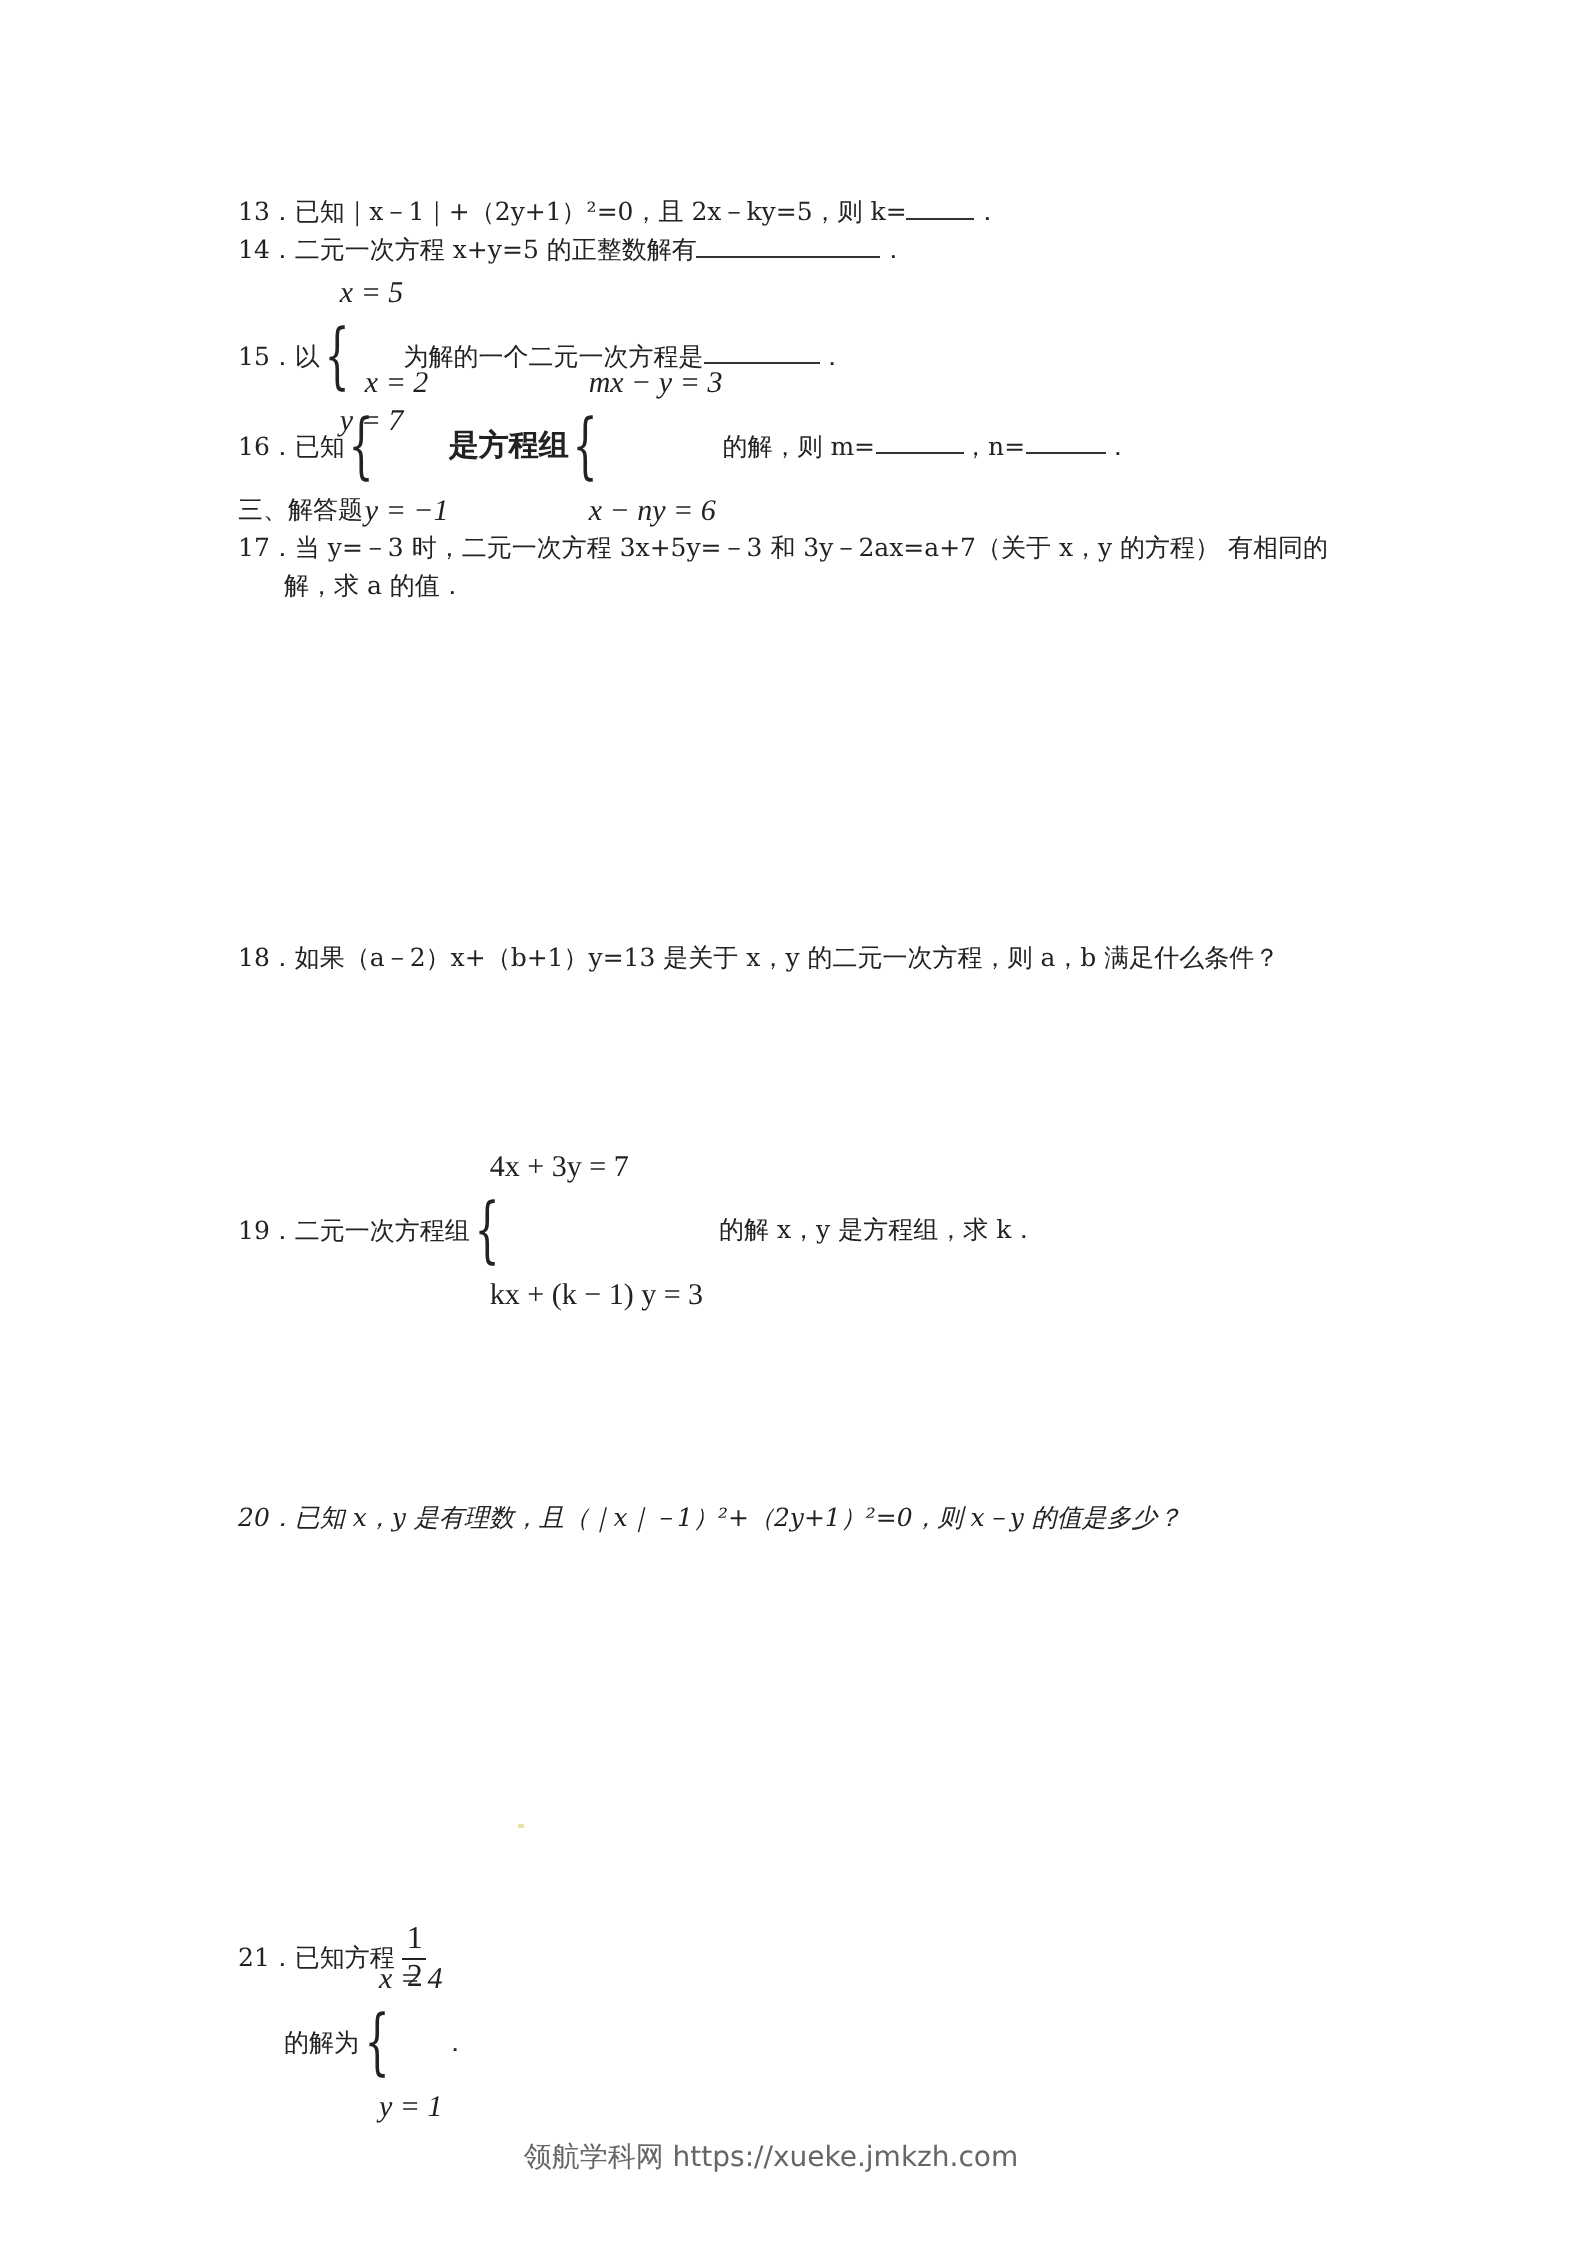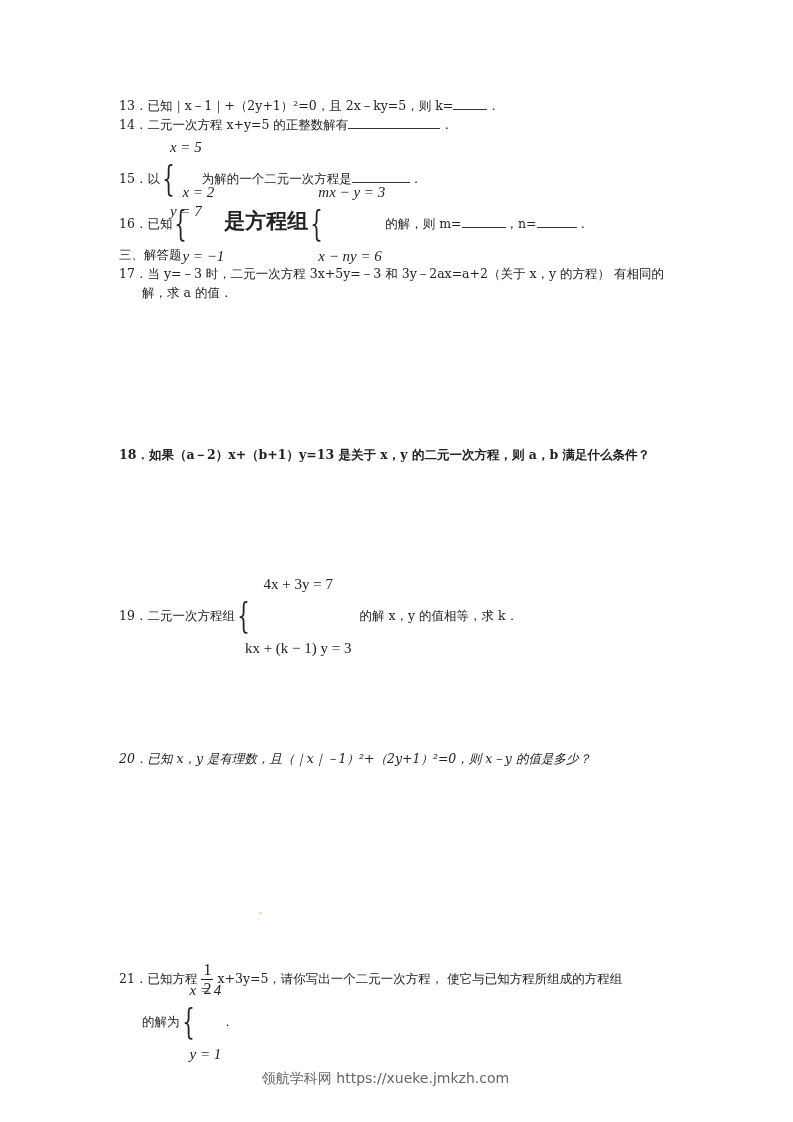--- a/index.html
+++ b/index.html
@@ -4,21 +4,21 @@
 <style>
   html, body { margin: 0; padding: 0; background: #ffffff; }
   body { width: 793px; height: 1122px; position: relative; overflow: hidden;
          font-family: "DejaVu Serif", "Liberation Serif", serif; color: #222; }
   .line { position: absolute; left: 119px; font-size: 12.5px; white-space: nowrap; line-height: 16px; }
   .cont { left: 142px; }
   .math { font-family: "Liberation Serif", "DejaVu Serif", serif; font-style: italic; font-size: 15px; }
   .sys { display: inline-flex; align-items: center; vertical-align: middle; }
   .brace { font-family: "DejaVu Serif", serif; font-size: 36px; line-height: 36px; transform: scaleX(0.55); display:inline-block; width: 10px; text-align:center; color:#222; }
   .eqs { display: inline-flex; flex-direction: column; line-height: 20px; gap: 44px; }
-  .bigtext { font-family: "DejaVu Sans", "Liberation Sans", sans-serif; font-weight: bold; font-size: 21px; }
+  .bigtext { font-family: "DejaVu Sans", "Liberation Sans", sans-serif; font-weight: bold; font-size: 15px; }
   .blank { display: inline-block; border-bottom: 1px solid #333; height: 12px; vertical-align: baseline; }
   .frac { display: inline-flex; flex-direction: column; align-items: center; vertical-align: middle; font-family: "Liberation Serif", serif; font-size: 16px; line-height: 18px; margin: 0 4px; }
   .frac .num { border-bottom: 1px solid #222; padding: 0 2px; }
   .footer { position: absolute; top: 1070px; left: 0; width: 771px; text-align: center;
             font-family: "DejaVu Sans", "Liberation Sans", sans-serif; font-size: 14px; color: #666; }
   .speck { position: absolute; left: 259px; top: 912px; width: 3px; height: 2px; background: #e8e4a8; }
 </style>
 </head>
 <body>
 
@@ -51,44 +51,44 @@
       <span class="brace">{</span>
       <span class="eqs math">
         <span>mx − y = 3</span>
         <span>x − ny = 6</span>
       </span>
     </span><span>的解，则 m=</span><span class="blank" style="width:44px;"></span><span>，n=</span><span class="blank" style="width:40px;"></span><span>．</span>
 </div>
 
 <div class="line" style="top:247px;text-align:right;">三、解答题</div>
 
-<div class="line" style="top:266px;">17．当 y=－3 时，二元一次方程 3x+5y=－3 和 3y－2ax=a+2（关于 x，y 的方程） 有相同的</div>
+<div class="line" style="top:266px;">17．当 y=－3 时，二元一次方程 3x+5y=－3 和 3y－2ax=a+7（关于 x，y 的方程） 有相同的</div>
 <div class="line cont" style="top:285px;">解，求 a 的值．</div>
 
-<div class="line" style="top:447px;font-weight:bold;">18．如果（a－2）x+（b+1）y=13 是关于 x，y 的二元一次方程，则 a，b 满足什么条件？</div>
+<div class="line" style="top:471px;">18．如果（a－2）x+（b+1）y=13 是关于 x，y 的二元一次方程，则 a，b 满足什么条件？</div>
 
 <div class="line" style="top:574px;">
   <span>19．二元一次方程组</span><span class="sys">
       <span class="brace">{</span>
-      <span class="eqs math" style="font-style:normal;text-align:center;">
+      <span class="eqs math" style="font-style:normal;">
         <span>4x + 3y = 7</span>
         <span>kx + (k − 1) y = 3</span>
       </span>
-    </span><span style="margin-left:8px;">的解 x，y 的值相等，求 k．</span>
+    </span><span style="margin-left:8px;">的解 x，y 是方程组，求 k．</span>
 </div>
 
 <div class="line" style="top:751px;font-style:italic;">20．已知 x，y 是有理数，且（｜x｜－1）²+（2y+1）²=0，则 x－y 的值是多少？</div>
 
 <div class="speck"></div>
 
 <div class="line" style="top:961px;">
   <span>21．已知方程</span><span class="frac">
       <span class="num">1</span>
       <span>2</span>
-    </span><span>x+3y=5，请你写出一个二元一次方程， 使它与已知方程所组成的方程组</span>
+    </span>
 </div>
 <div class="line cont" style="top:980px;">
   <span>的解为</span><span class="sys">
       <span class="brace">{</span>
       <span class="eqs math">
         <span>x = 4</span>
         <span>y = 1</span>
       </span>
     </span><span>．</span>
 </div>

